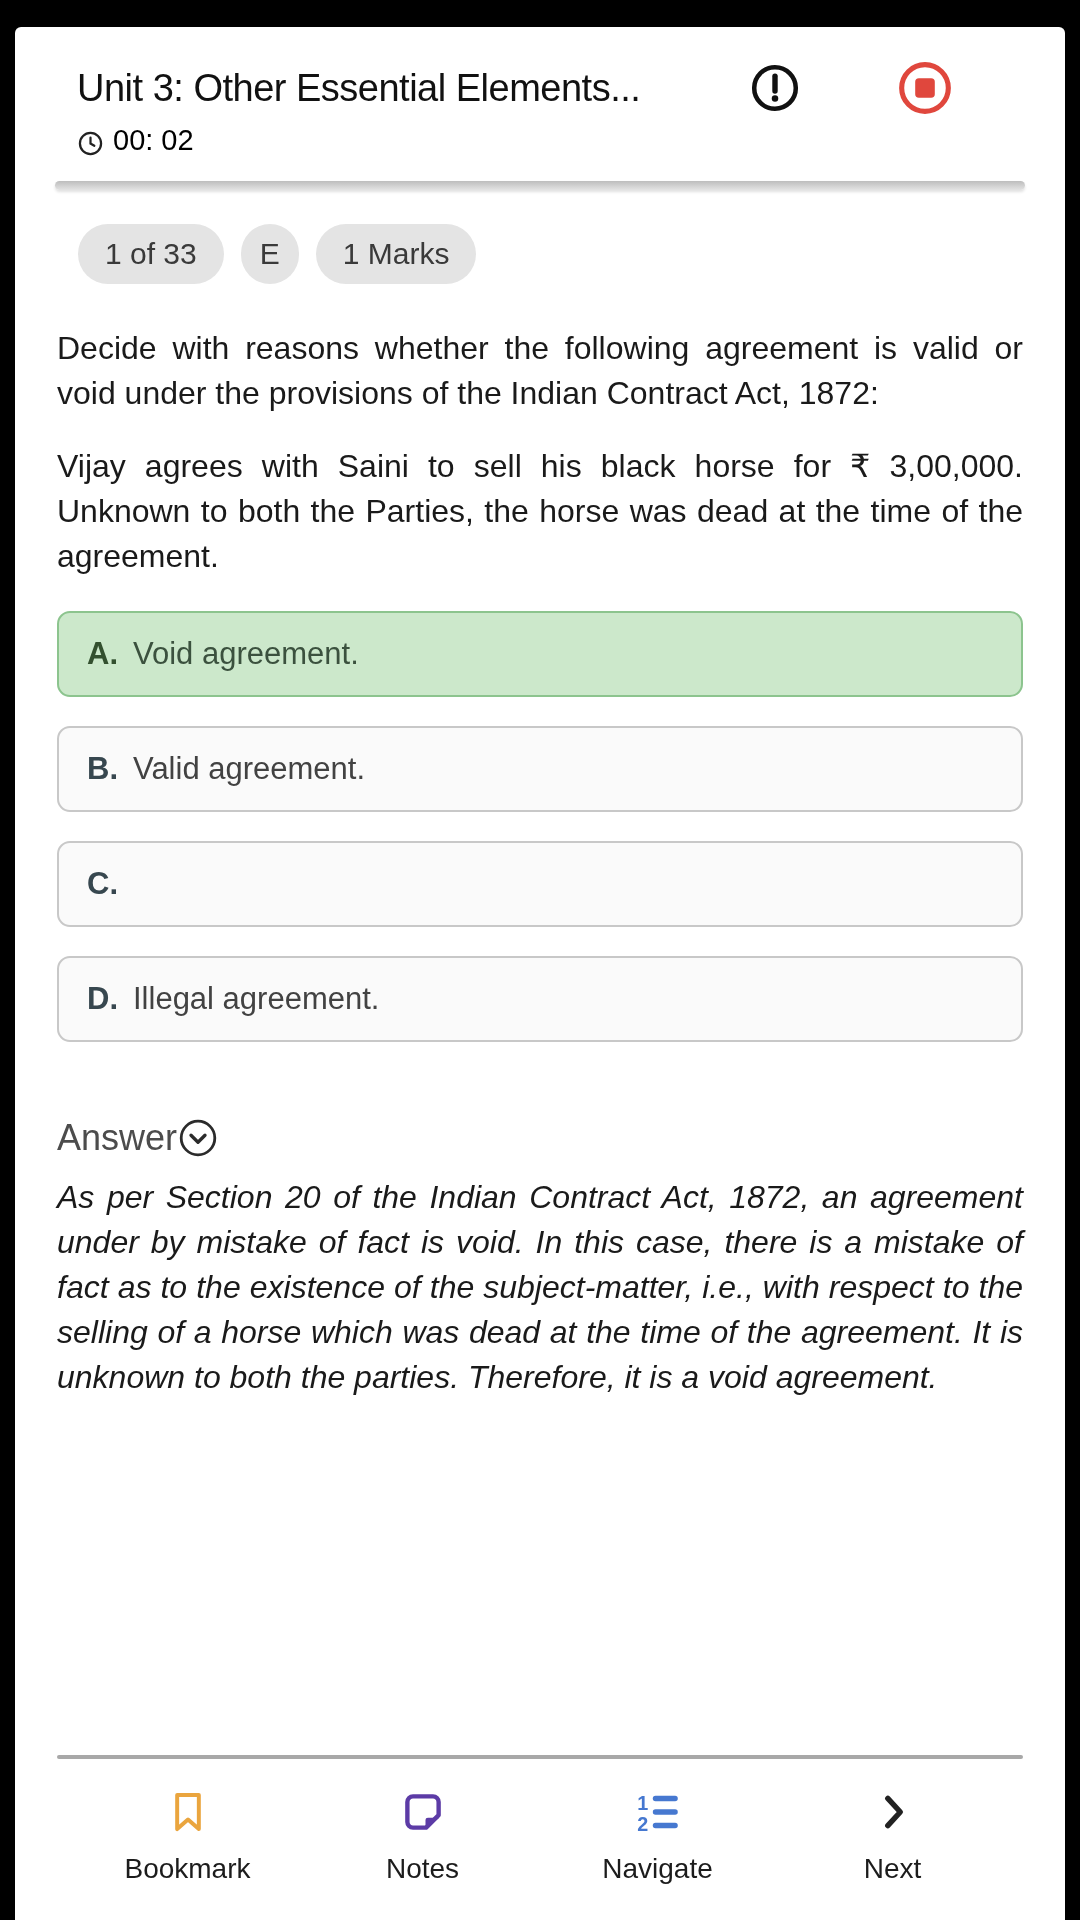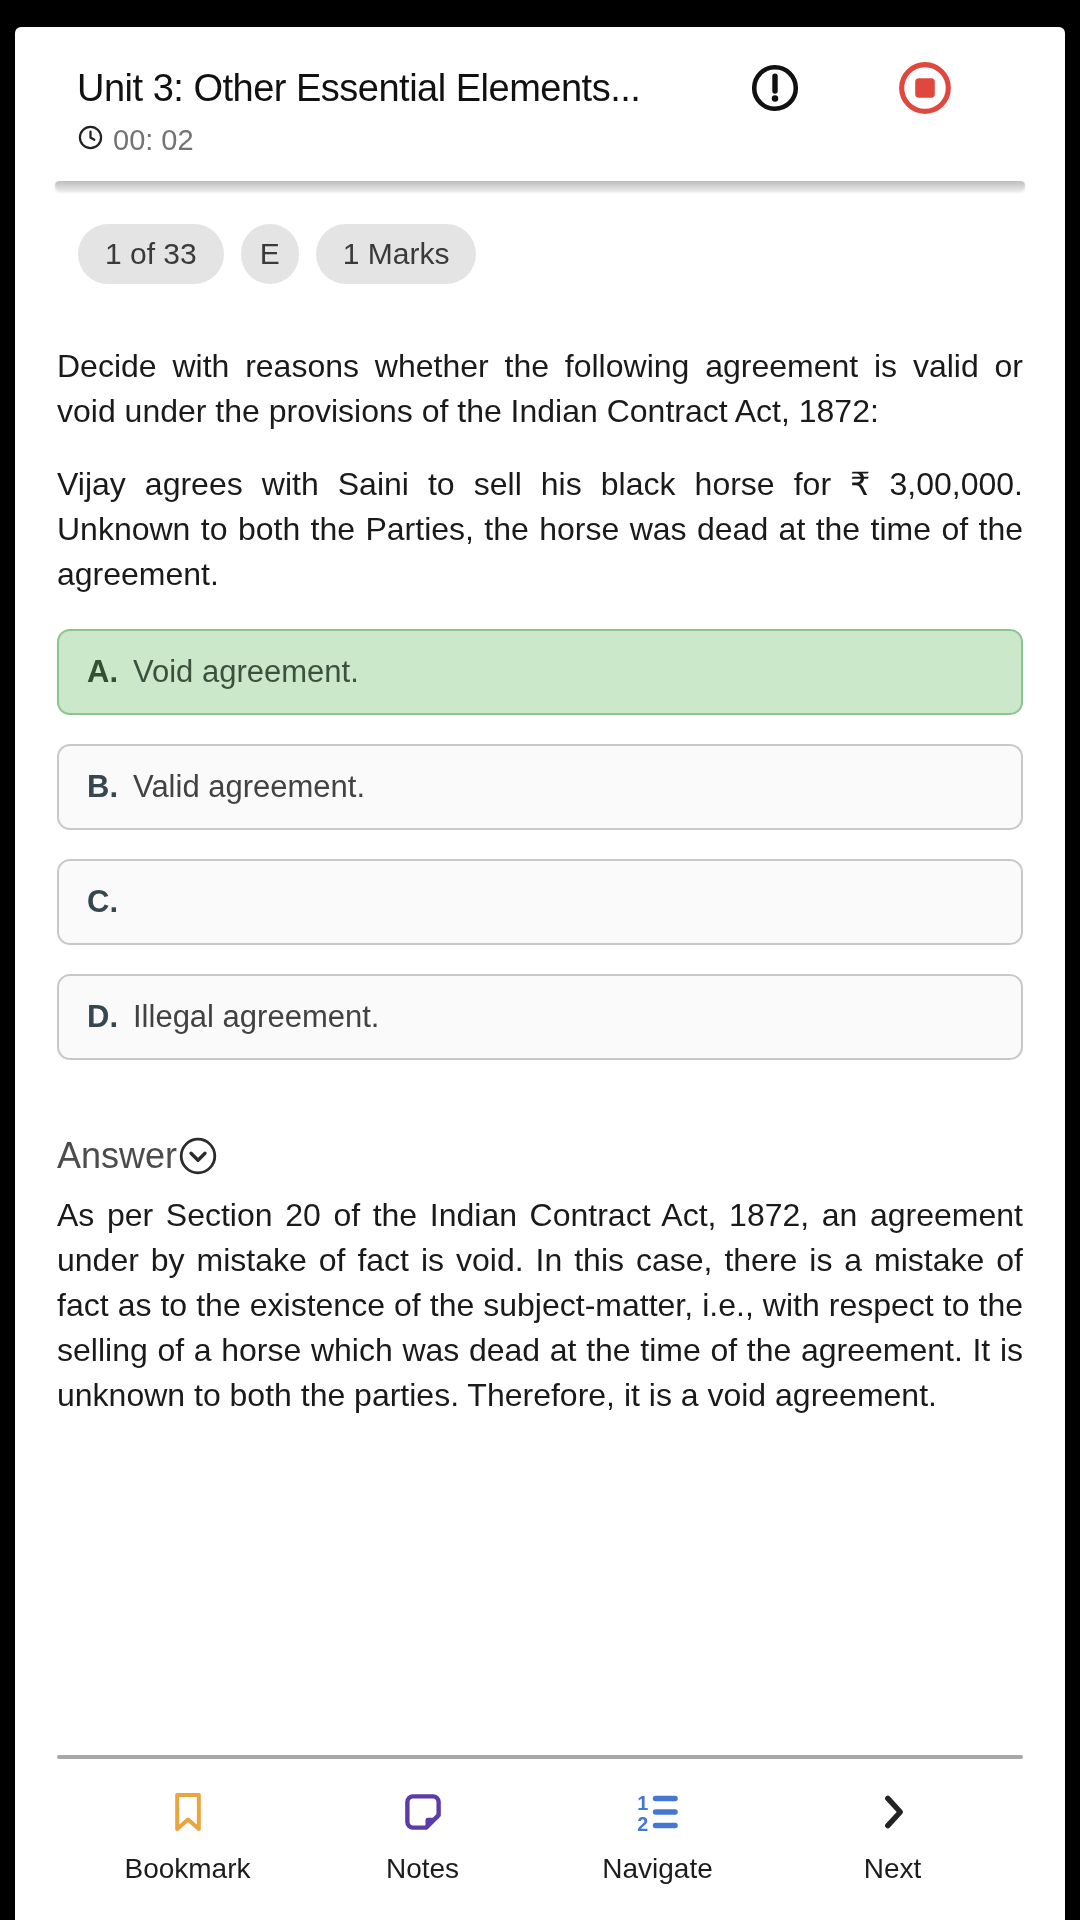--- a/index.html
+++ b/index.html
@@ -31,25 +31,25 @@
     font-size: 38px;
     color: #111;
     letter-spacing: -0.5px;
     white-space: nowrap;
     overflow: hidden;
   }
   .alert-btn { width: 52px; height: 52px; flex: none; }
   .stop-btn { width: 56px; height: 56px; flex: none; margin-left: 96px; }
   .timer-row {
     display: flex;
-    align-items: flex-start;
+    align-items: flex-end;
     gap: 9px;
     padding: 8px 0 0 62px;
     font-size: 29px;
-    color: #737373;
+    color: #000000;
   }
   .clock-ic { width: 27px; height: 27px; }
   .header-divider {
     height: 9px;
     margin: 24px 40px 0 40px;
     border-radius: 5px;
     background: linear-gradient(#bdbdbd, #e3e3e3);
     box-shadow: 0 2px 3px rgba(0,0,0,0.12);
   }
 
@@ -64,21 +64,21 @@
     background: #e4e4e4;
     color: #3a3a3a;
     font-size: 30px;
     border-radius: 32px;
     padding: 13px 27px;
     white-space: nowrap;
   }
   .pill.small { padding: 13px 19px; }
 
   
-  .question-block { margin: 60px 42px 0 42px; }
+  .question-block { margin: 42px 42px 0 42px; }
   .q-para {
     font-size: 32px;
     line-height: 45px;
     color: #1a1a1a;
     text-align: justify;
   }
   .q-para + .q-para { margin-top: 28px; }
 
   
   .options { margin: 32px 42px 0 42px; }
@@ -113,20 +113,21 @@
     align-items: center;
   }
   .answer-label { font-size: 36px; color: #4c4c4c; }
   .answer-chevron { width: 42px; height: 42px; }
   .answer-text {
     margin-top: 16px;
     font-size: 32px;
     line-height: 45px;
     color: #1a1a1a;
     text-align: justify;
+    font-style: italic;
   }
 
   
   .footer { margin-top: auto; }
   .footer-divider {
     height: 4px;
     background: #a8a8a8;
     margin: 0 42px;
     border-radius: 2px;
   }

